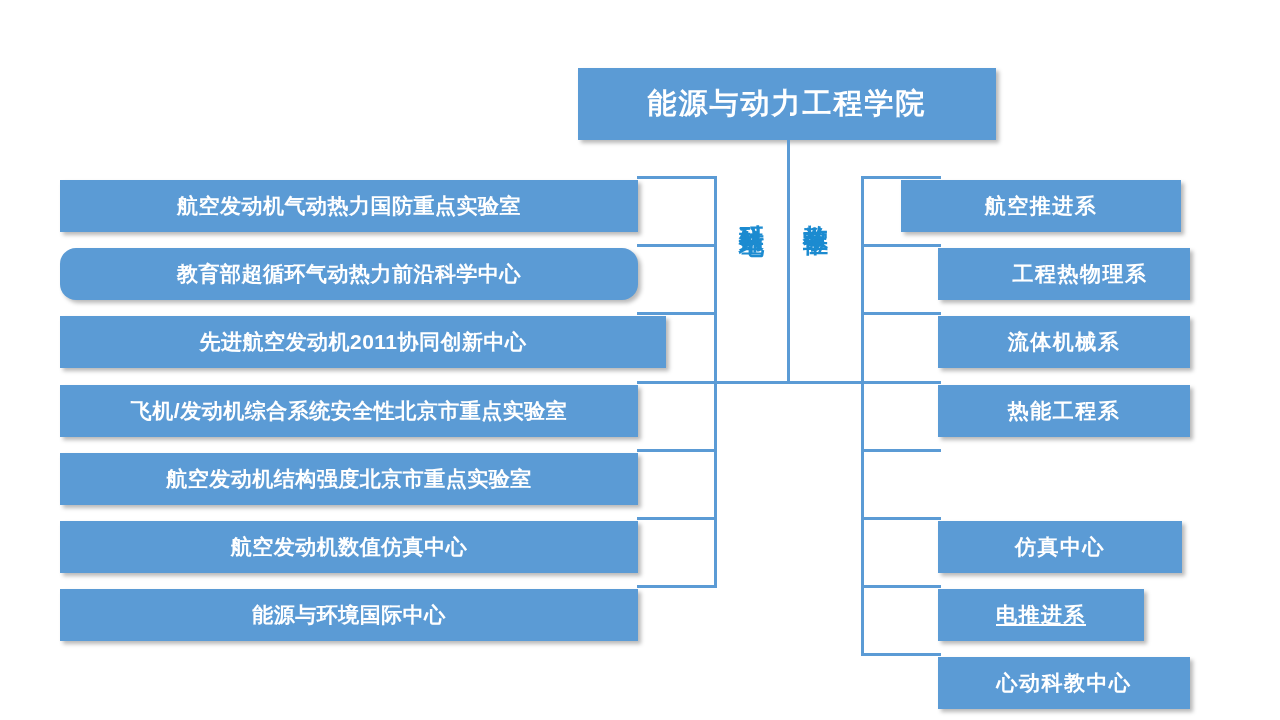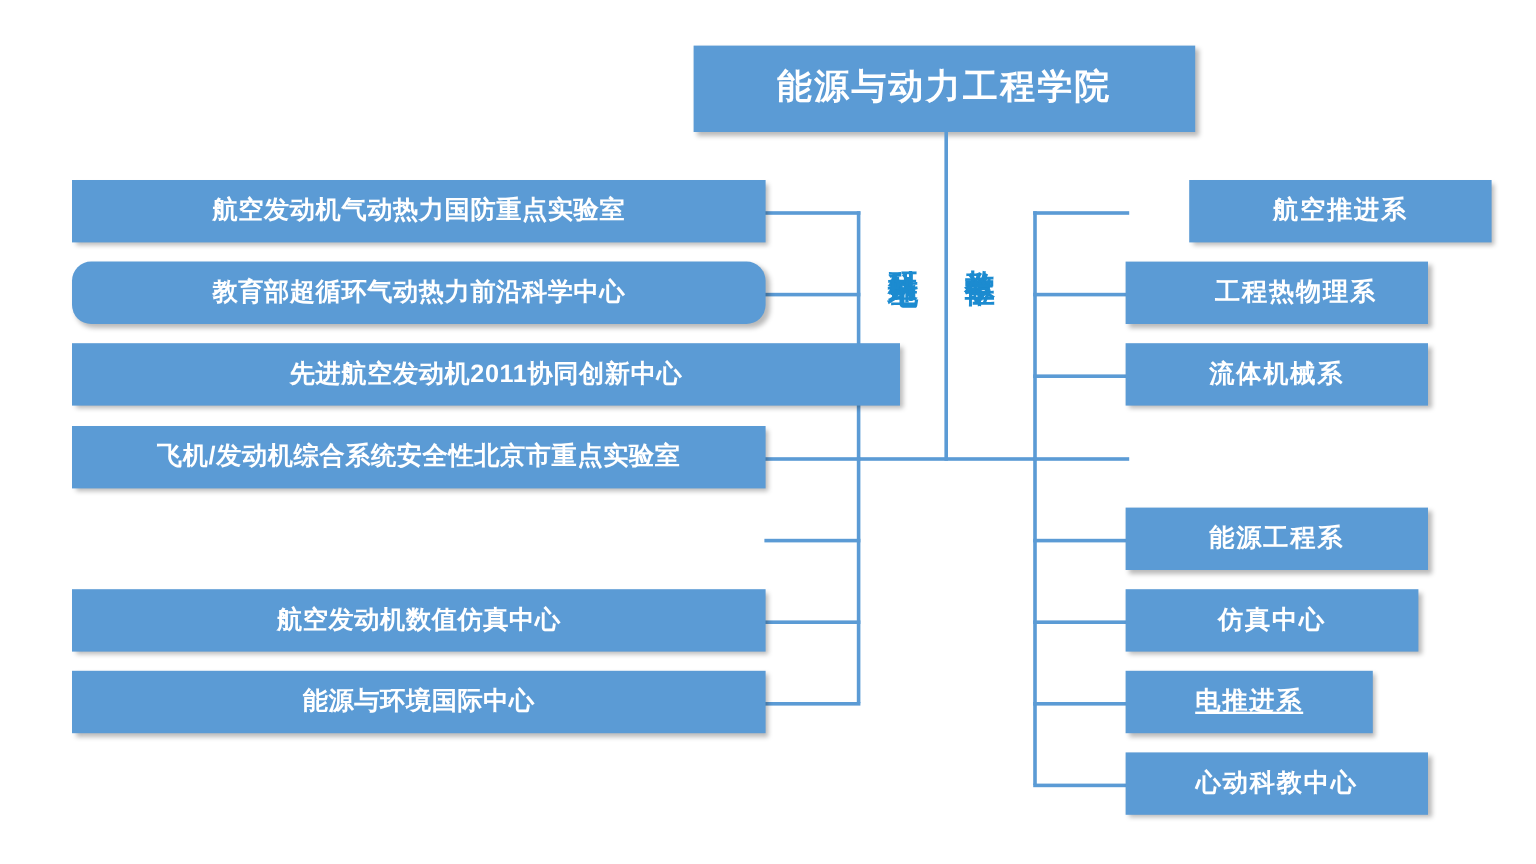--- a/index.html
+++ b/index.html
@@ -24,20 +24,21 @@
     color: #ffffff;
     display: flex;
     align-items: center;
     justify-content: center;
     text-align: left;
     font-weight: bold;
     letter-spacing: 0.5px;
     box-shadow: 3px 3px 4px rgba(0,0,0,0.28);
     line-height: 1.1;
     white-space: nowrap;
+    margin-top: 30px;
   }
   .node-root {
     font-size: 29px;
     letter-spacing: 2px;
   }
   .node-left {
     font-size: 21px;
   }
   .node-right {
     font-size: 21px;
@@ -103,44 +104,47 @@
   <div class="vlabel" style="left:733px; top:205px; width:36px;">科研基地</div>
 
   <div class="vlabel" style="left:797px; top:205px; width:36px;">教学单位</div>
 
   <div class="node node-left" style="left:60px; top:150px; width:578px; height:52px;">
     <span>航空发动机气动热力国防重点实验室</span>
   </div>
   <div class="node node-left" style="left:60px; top:218px; width:578px; height:52px;border-radius:16px;">
     <span>教育部超循环气动热力前沿科学中心</span>
   </div>
-  <div class="node node-left" style="left:60px; top:286px; width:690px; height:52px;">
+  <div class="node node-left" style="left:60px; top:286px; width:606px; height:52px;">
     <span>先进航空发动机2011协同创新中心</span>
   </div>
   <div class="node node-left" style="left:60px; top:355px; width:578px; height:52px;">
     <span>飞机/发动机综合系统安全性北京市重点实验室</span>
+  </div>
+  <div class="node node-left" style="left:60px; top:423px; width:578px; height:52px;">
+    <span>航空发动机结构强度北京市重点实验室</span>
   </div>
   <div class="node node-left" style="left:60px; top:559px; width:578px; height:52px;">
     <span>能源与环境国际中心</span>
   </div>
   <div class="node node-left" style="left:60px; top:491px; width:578px; height:52px;">
     <span>航空发动机数值仿真中心</span>
   </div>
 
-  <div class="node node-right" style="left:991px; top:150px; width:252px; height:52px;">
+  <div class="node node-right" style="left:901px; top:150px; width:280px; height:52px;">
     <span>航空推进系</span>
   </div>
   <div class="node node-right" style="left:938px; top:218px; width:252px; height:52px;padding-left:32px;">
     <span>工程热物理系</span>
   </div>
   <div class="node node-right" style="left:938px; top:286px; width:252px; height:52px;">
     <span>流体机械系</span>
   </div>
-  <div class="node node-right" style="left:938px; top:423px; width:252px; height:52px;">
-    <span>能源工程系</span>
+  <div class="node node-right" style="left:938px; top:355px; width:252px; height:52px;">
+    <span>热能工程系</span>
   </div>
   <div class="node node-right" style="left:938px; top:491px; width:244px; height:52px;">
     <span>仿真中心</span>
   </div>
   <div class="node node-right" style="left:938px; top:559px; width:206px; height:52px;text-decoration:underline;">
     <span>电推进系</span>
   </div>
   <div class="node node-right" style="left:938px; top:627px; width:252px; height:52px;">
     <span>心动科教中心</span>
   </div>

